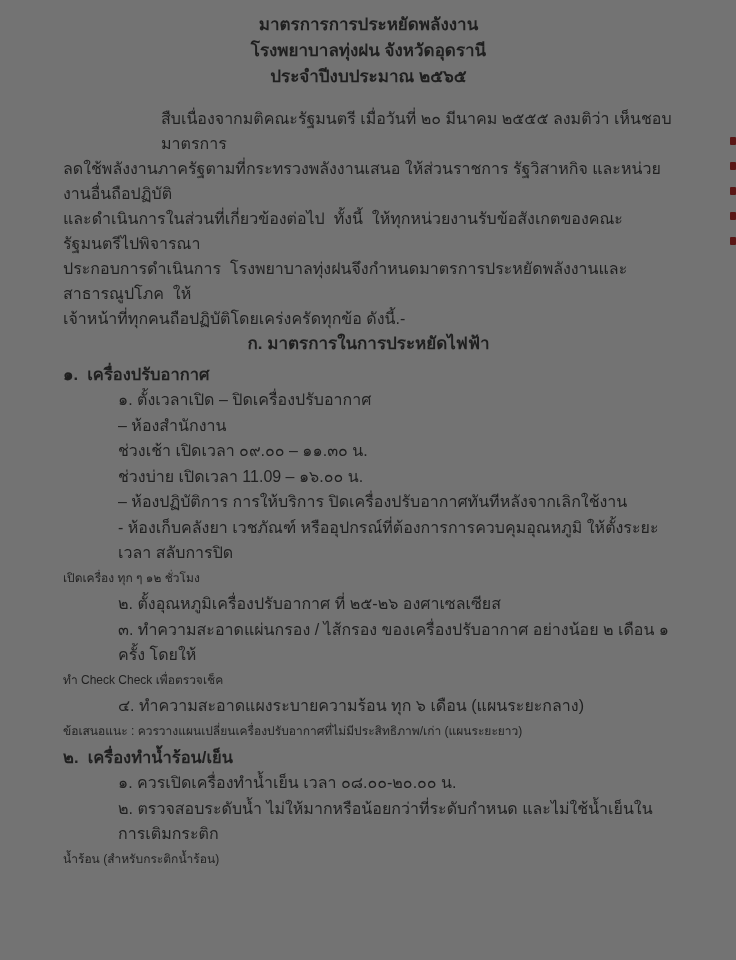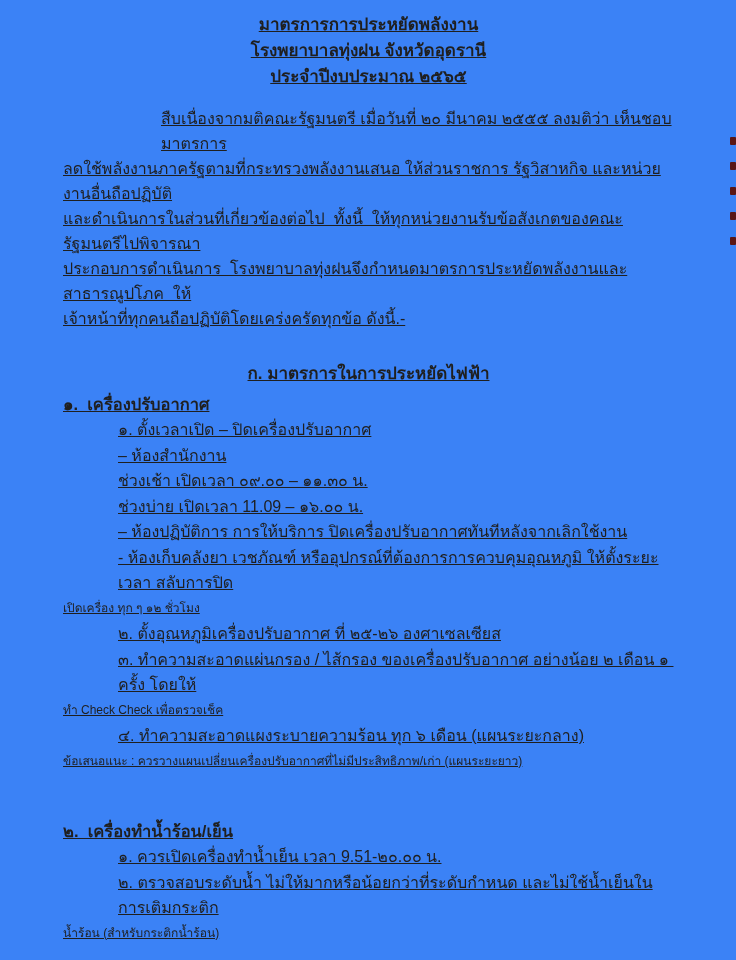--- a/index.html
+++ b/index.html
@@ -26,50 +26,49 @@
   .intro-line{
     font-size:16px;
     line-height:25px;
   }
   .intro-line.first{padding-left:98px;}
   .sec-head{
     text-align:center;
     font-weight:bold;
     font-size:17px;
     line-height:26px;
-    margin-top:30px;
   }
   .body{margin-top:4px;}
   .topic{
     font-weight:bold;
     font-size:16.5px;
     line-height:26px;
   }
-  .gap{margin-top:44px;}
+  .gap{}
   .sub{
     padding-left:55px;
     font-size:16px;
     line-height:25.5px;
   }
   .flush{
     font-size:12px;
     line-height:25.5px;
   }
   .edge-mark{
     position:absolute;
     right:0;
     width:6px;
     height:8px;
     border-radius:1px;
   }
 </style>
 </head>
 <body>
 
-<div class="page" style="background: #3b82f6; color: rgb(31, 31, 31); text-decoration: underline;">
+<div class="page" style="background: #737373; color: rgb(31, 31, 31);">
   <div class="content">
 
     <div id="doc-title">
         <div class="line title-line">มาตรการการประหยัดพลังงาน</div>
         <div class="line title-line">โรงพยาบาลทุ่งฝน จังหวัดอุดรานี</div>
         <div class="line title-line">ประจำปีงบประมาณ ๒๕๖๕</div>
       </div>
 
     <div id="doc-intro" class="intro">
         <div class="line intro-line first">สืบเนื่องจากมติคณะรัฐมนตรี เมื่อวันที่ ๒๐ มีนาคม ๒๕๕๕ ลงมติว่า เห็นชอบมาตรการ</div>
@@ -89,21 +88,21 @@
         <div class="line sub">ช่วงบ่าย เปิดเวลา 11.09 – ๑๖.๐๐ น.</div>
         <div class="line sub">– ห้องปฏิบัติการ การให้บริการ ปิดเครื่องปรับอากาศทันทีหลังจากเลิกใช้งาน</div>
         <div class="line sub">- ห้องเก็บคลังยา เวชภัณฑ์ หรืออุปกรณ์ที่ต้องการการควบคุมอุณหภูมิ ให้ตั้งระยะเวลา สลับการปิด</div>
         <div class="line flush">เปิดเครื่อง ทุก ๆ ๑๒ ชั่วโมง</div>
         <div class="line sub">๒. ตั้งอุณหภูมิเครื่องปรับอากาศ ที่ ๒๕-๒๖ องศาเซลเซียส</div>
         <div class="line sub">๓. ทำความสะอาดแผ่นกรอง / ไส้กรอง ของเครื่องปรับอากาศ อย่างน้อย ๒ เดือน ๑ ครั้ง โดยให้</div>
         <div class="line flush">ทำ Check Check เพื่อตรวจเช็ค</div>
         <div class="line sub">๔. ทำความสะอาดแผงระบายความร้อน ทุก ๖ เดือน (แผนระยะกลาง)</div>
         <div class="line flush">ข้อเสนอแนะ : ควรวางแผนเปลี่ยนเครื่องปรับอากาศที่ไม่มีประสิทธิภาพ/เก่า (แผนระยะยาว)</div>
         <div class="line topic gap">๒.  เครื่องทำน้ำร้อน/เย็น</div>
-        <div class="line sub">๑. ควรเปิดเครื่องทำน้ำเย็น เวลา 9.51-๒๐.๐๐ น.</div>
+        <div class="line sub">๑. ควรเปิดเครื่องทำน้ำเย็น เวลา ๐๘.๐๐-๒๐.๐๐ น.</div>
         <div class="line sub">๒. ตรวจสอบระดับน้ำ ไม่ให้มากหรือน้อยกว่าที่ระดับกำหนด และไม่ใช้น้ำเย็นในการเติมกระติก</div>
         <div class="line flush">น้ำร้อน (สำหรับกระติกน้ำร้อน)</div>
       </div>
 
   </div>
 
   <div id="edge-marks">
       <div class="edge-mark" style="top: 137px; background: rgb(90, 23, 22);"></div>
       <div class="edge-mark" style="top: 162px; background: rgb(90, 23, 22);"></div>
       <div class="edge-mark" style="top: 187px; background: rgb(90, 23, 22);"></div>

